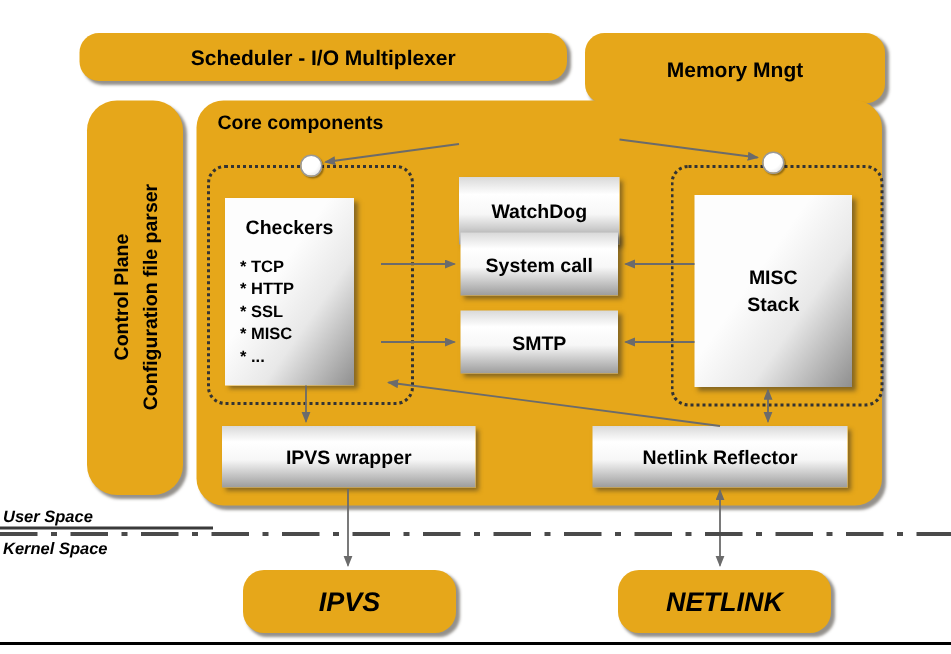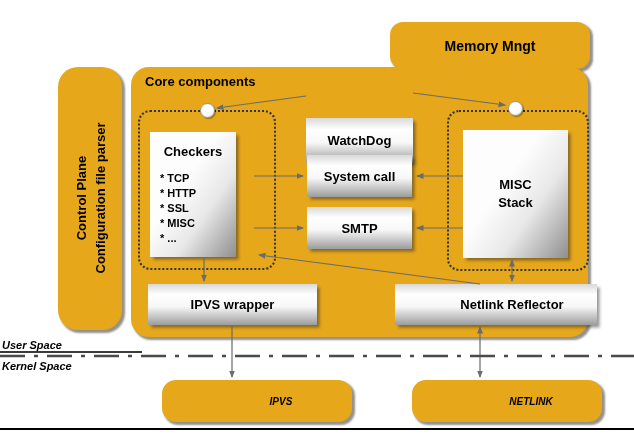--- a/index.html
+++ b/index.html
@@ -40,31 +40,34 @@
     transform:rotate(-90deg);
     display:flex;flex-direction:column;justify-content:center;align-items:center;
     font-weight:bold;font-size:13px;line-height:1.5;white-space:nowrap;
   }
   .checkers-title{font-weight:bold;font-size:13px;text-align:center;margin-top:12px;}
   .checkers-list{margin-top:12px;padding-left:10px;font-weight:bold;font-size:11px;line-height:15px;}
   .checkers-list span{display:block;}
   .vrrp-text{position:absolute;inset:0;display:flex;flex-direction:column;
              align-items:center;justify-content:center;line-height:1.35;}
   .space-label{font-style:italic;font-weight:bold;font-size:11px;}
-  .kpill{font-style:italic;font-weight:bold;font-size:10px;border-radius:14px;
-         display:flex;align-items:center;justify-content:center;padding-left:48px;}
+  .kpill{font-style:italic;font-weight:bold;font-size:18px;border-radius:14px;
+         display:flex;align-items:center;justify-content:center;}
   .underline-bar{border-top:2px solid #3a3a3a;height:0;}
   .bottom-rule{background:#000;}
   svg.overlay{position:absolute;left:0;top:0;pointer-events:none;}
 </style>
 </head>
 <body>
 
 <div id="stage">
 
+  <div class="abs gold pill" style="left:53px;top:22px;width:325px;height:32px;">
+    <span>Scheduler - I/O Multiplexer</span>
+  </div>
   <div class="abs gold pill" style="left:390px;top:22px;width:200px;height:47px;">
     <span>Memory Mngt</span>
   </div>
 
   <div class="abs gold" style="left:58px;top:67px;width:64px;height:263px;border-radius:20px;">
     <div class="cp-inner">
       <span>Control Plane</span>
       <span>Configuration file parser</span>
     </div>
   </div>
@@ -106,21 +109,21 @@
     <div class="vrrp-text">
       <span>MISC</span>
       <span>Stack</span>
     </div>
   </div>
 
   <div class="abs gbox" style="left:148px;top:284px;width:169px;height:41px;">
     <span>IPVS wrapper</span>
   </div>
 
-  <div class="abs gbox" style="left:395px;top:284px;width:170px;height:41px;padding-left:32px;">
+  <div class="abs gbox" style="left:395px;top:284px;width:170px;height:41px;">
     <span>Netlink Reflector</span>
   </div>
 
   <div class="abs space-label" style="left:2px;top:339px;">User Space</div>
   <div class="abs underline-bar" style="left:0;top:351px;width:142px;"></div>
   <div class="abs space-label" style="left:2px;top:360px;">Kernel Space</div>
 
   <div class="abs gold kpill" style="left:162px;top:380px;width:142px;height:42px;">
     <span>IPVS</span>
   </div>

